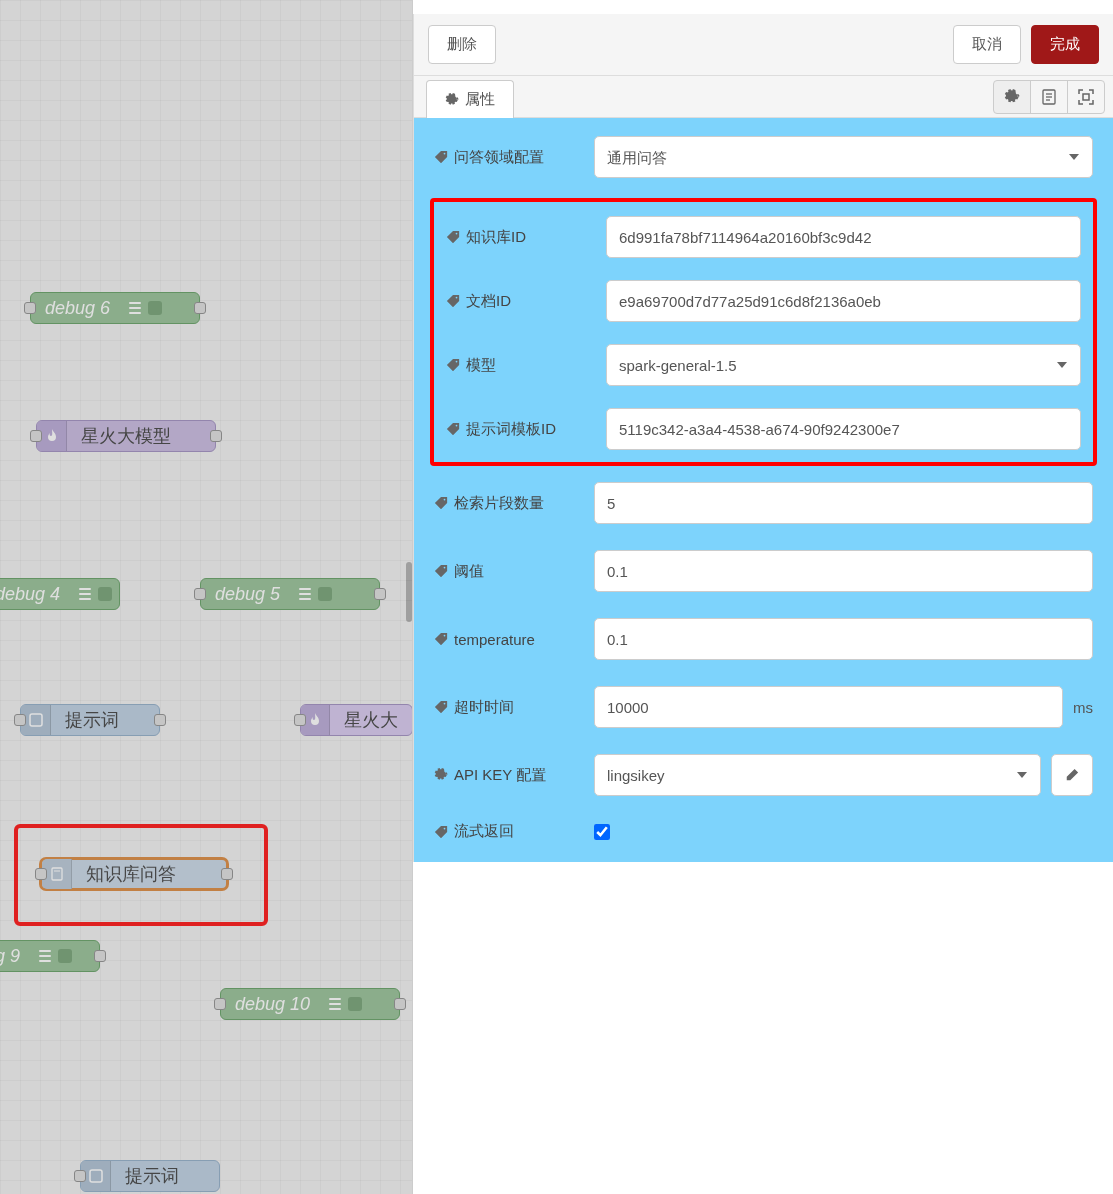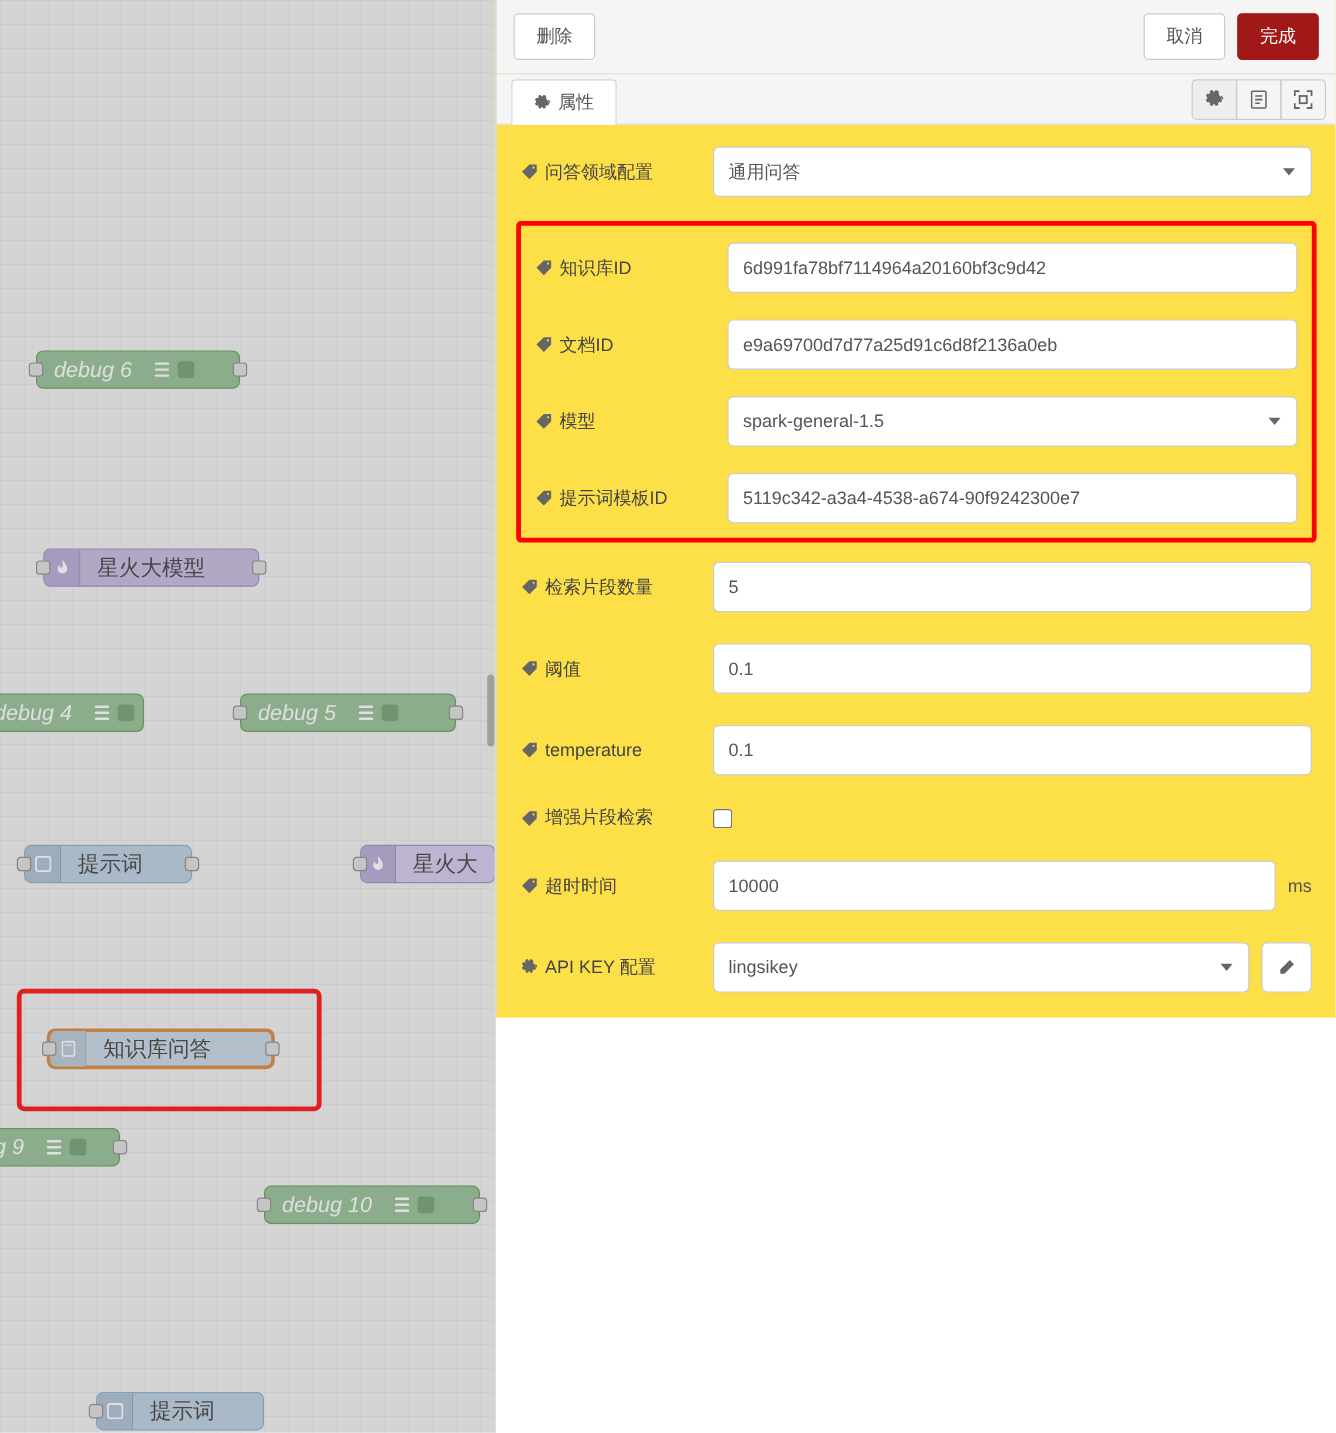--- a/index.html
+++ b/index.html
@@ -31,21 +31,21 @@
 .spark-sel { background: #d4c5ee; }
 
 .prompt { background: #b8cde0; border-color: #8aa8c5; }
 .prompt .icon { background: #a8bdd0; }
 
 .kb { background: #c5d5e5; border-color: #d98030; border-width: 2px; box-shadow: 0 0 0 1px #d98030; }
 .kb .icon { background: #b5c5d5; }
 
 .red-box { position: absolute; border: 4px solid #ff0000; border-radius: 6px; z-index: 10; }
 
-.panel { position: absolute; left: 413px; top: 0; width: 700px; height: 848px; background: #fde047; border-left: 1px solid #ddd; display: flex; flex-direction: column; }
+.panel { position: absolute; left: 413px; top: 14px; width: 700px; height: 848px; background: #7dd3fc; border-left: 1px solid #ddd; display: flex; flex-direction: column; }
 .panel-bar { height: 62px; background: #f5f5f5; border-bottom: 1px solid #ddd; display: flex; align-items: center; padding: 0 14px; gap: 10px; }
 .btn { background: #fff; border: 1px solid #ccc; border-radius: 4px; padding: 9px 18px; font-size: 15px; color: #555; cursor: pointer; }
 .btn.primary { background: #a01818; border-color: #a01818; color: #fff; }
 .spacer { flex: 1; }
 
 .panel-tabs { height: 42px; background: #f5f5f5; border-bottom: 1px solid #ddd; display: flex; align-items: stretch; position: relative; }
 .tab { display: flex; align-items: center; gap: 6px; padding: 18px 18px; background: #fff; border: 1px solid #ccc; border-bottom: none; border-radius: 4px 4px 0 0; margin: 4px 0 -1px 12px; font-size: 15px; color: #555; }
 .tab-icons { position: absolute; right: 8px; top: 4px; display: flex; gap: 0; }
 .tab-icons .ib { width: 38px; height: 34px; border: 1px solid #ccc; display: flex; align-items: center; justify-content: center; color: #666; margin-left: -1px; cursor: pointer; }
 .tab-icons .ib:first-child { border-radius: 4px 0 0 4px; background: #eee; }
@@ -95,21 +95,21 @@
     <div class="menu">
         <span></span>
         <span></span>
         <span></span>
       </div>
     <div class="sq"></div>
     <div class="port l"></div>
     <div class="port r"></div>
   </div>
 
-  <div class="node spark" style="left:36px;top:457px;width:180px">
+  <div class="node spark" style="left:36px;top:420px;width:180px">
     <div class="icon">
         <svg width="16" height="16" viewBox="0 0 16 16">
           <path fill="#fff" d="M8 1c1 3 4 4 4 8a4 4 0 01-8 0c0-2 1-3 2-4-1 2 0 3 1 3 2 0 1-4 1-7z"></path>
         </svg>
       </div>
     <span class="lbl reg">星火大模型</span>
     <div class="port l"></div>
     <div class="port r"></div>
   </div>
 
@@ -338,31 +338,20 @@
         </div>
       <div class="rfield">
           <input class="inp" value="0.1" style="">
         </div>
     </div>
     <div class="row">
       <div class="rlabel">
           <svg class="tag-ic" viewBox="0 0 16 16">
             <path d="M1 1h7l7 7-7 7-7-7V1zm3 2a1 1 0 100 2 1 1 0 000-2z"></path>
           </svg>
-          <span>增强片段检索</span>
-        </div>
-      <div class="rfield">
-          <input type="checkbox" class="chk" style="">
-        </div>
-    </div>
-    <div class="row">
-      <div class="rlabel">
-          <svg class="tag-ic" viewBox="0 0 16 16">
-            <path d="M1 1h7l7 7-7 7-7-7V1zm3 2a1 1 0 100 2 1 1 0 000-2z"></path>
-          </svg>
           <span>超时时间</span>
         </div>
       <div class="rfield">
           <input class="inp" style="flex: 1 1 0%;" value="10000">
           <span class="suffix">ms</span>
         </div>
     </div>
     <div class="row">
       <div class="rlabel">
           <svg class="cfg-ic" viewBox="0 0 16 16">

